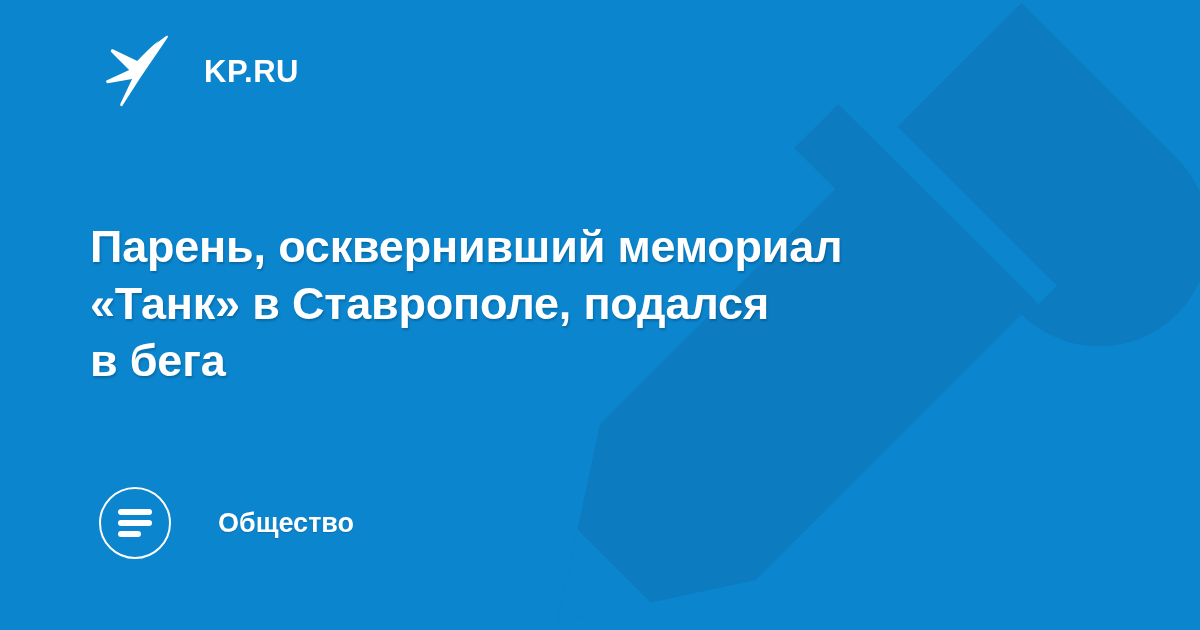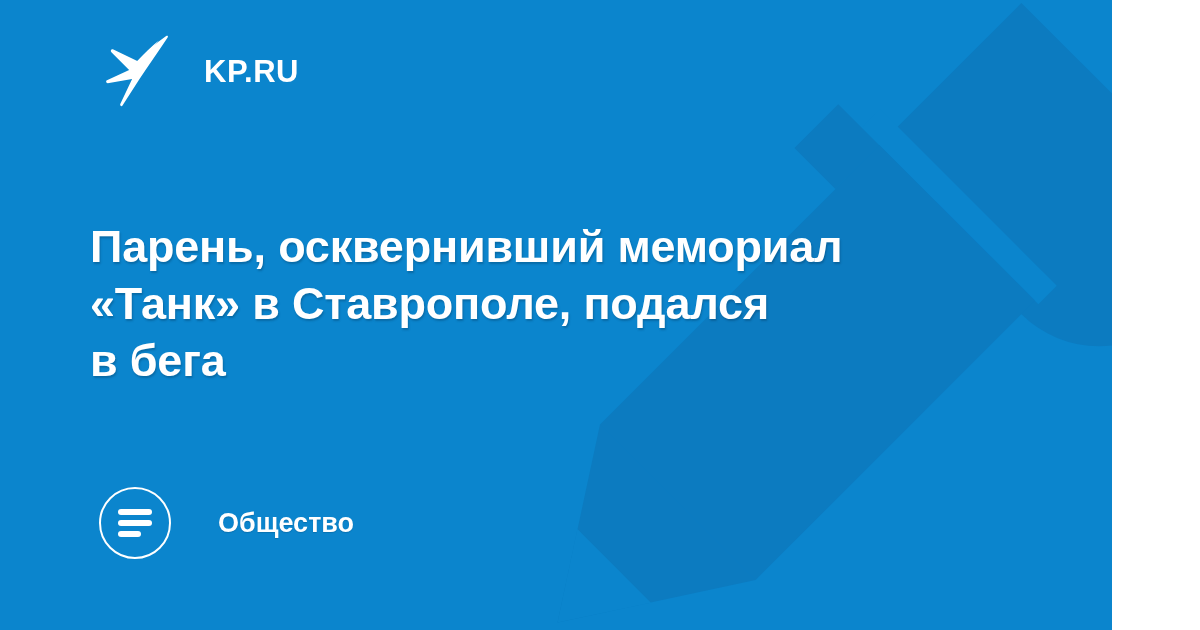--- a/index.html
+++ b/index.html
@@ -3,21 +3,21 @@
 <meta charset="utf-8">
 <title>KP.RU Article Card</title>
 <style>
   html, body {
     margin: 0;
     padding: 0;
     background: #ffffff;
   }
   #card {
     position: relative;
-    width: 1112px;
+    width: 1200px;
     height: 630px;
     overflow: hidden;
     background: #0b85cd;
     font-family: "Liberation Sans", "DejaVu Sans", sans-serif;
     -webkit-font-smoothing: antialiased;
   }
 
   
   #watermark {
     position: absolute;

